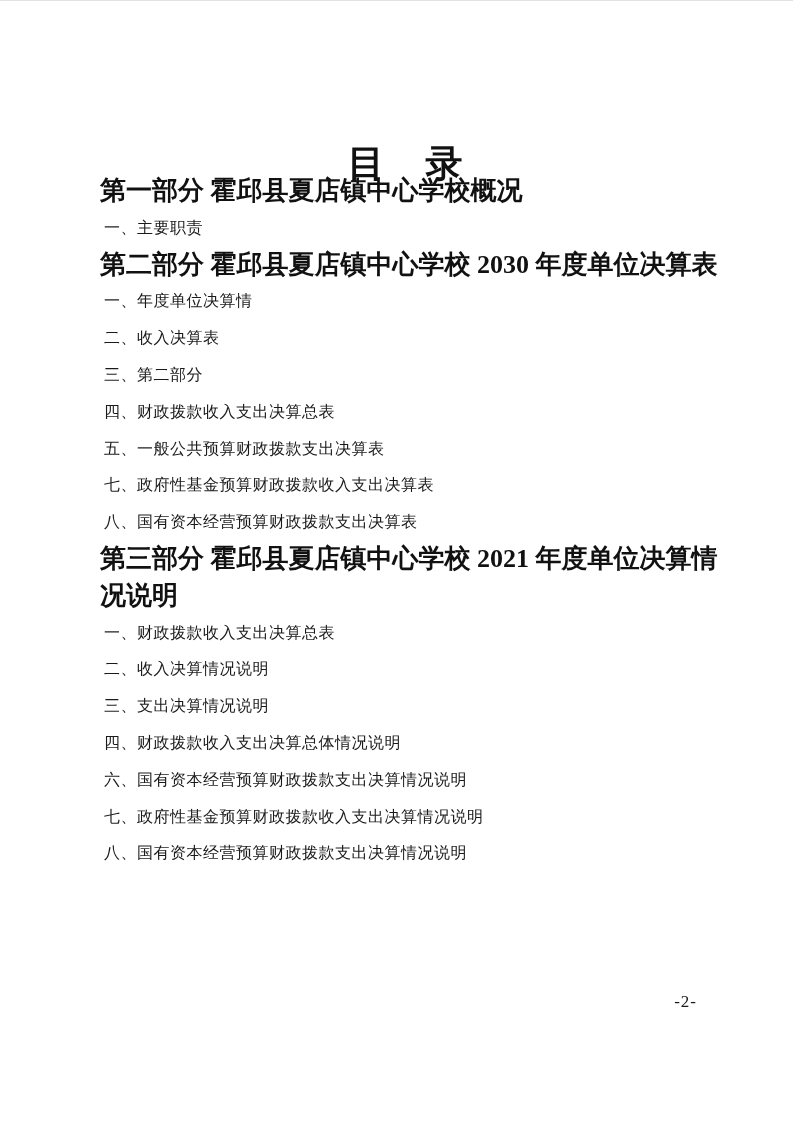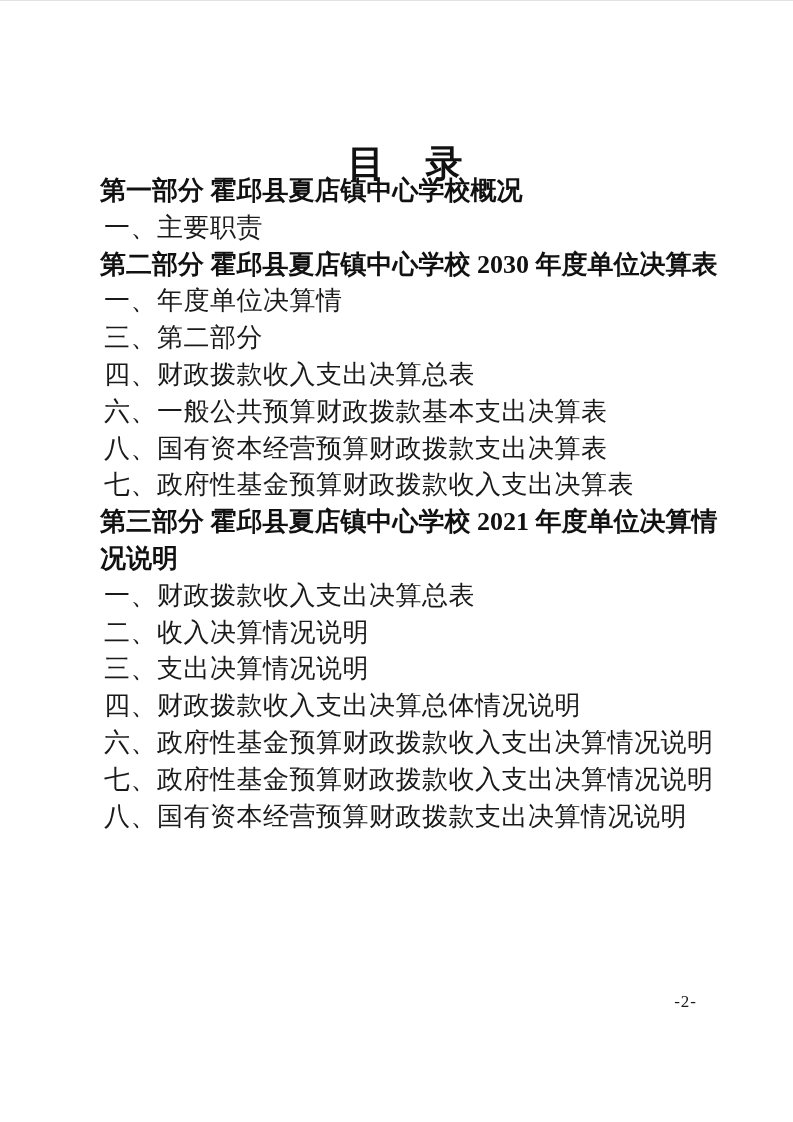--- a/index.html
+++ b/index.html
@@ -35,21 +35,21 @@
   }
   .toc {
     position: absolute;
     top: 172px;
     left: 100px;
     width: 620px;
   }
   .toc-line {
     height: 36.8px;
     line-height: 36.8px;
-    font-size: 26px;
+    font-size: 16px;
     white-space: nowrap;
     letter-spacing: 0.5px;
     color: #1a1a1a;
   }
   .toc-line.heading {
     font-weight: 700;
     font-size: 26px;
     letter-spacing: 0px;
     color: #111111;
   }
@@ -74,33 +74,34 @@
 
   <h1 class="doc-title">目　录</h1>
 
   <div class="toc">
 
     <div class="toc-line heading">第一部分 霍邱县夏店镇中心学校概况</div>
     <div class="toc-line item">一、主要职责</div>
 
     <div class="toc-line heading">第二部分 霍邱县夏店镇中心学校 2030 年度单位决算表</div>
     <div class="toc-line item">一、年度单位决算情</div>
+    <div class="toc-line item">二、收入决算表</div>
     <div class="toc-line item">三、第二部分</div>
     <div class="toc-line item">四、财政拨款收入支出决算总表</div>
-    <div class="toc-line item">六、一般公共预算财政拨款基本支出决算表</div>
+    <div class="toc-line item">五、一般公共预算财政拨款支出决算表</div>
+    <div class="toc-line item">七、政府性基金预算财政拨款收入支出决算表</div>
     <div class="toc-line item">八、国有资本经营预算财政拨款支出决算表</div>
-    <div class="toc-line item">七、政府性基金预算财政拨款收入支出决算表</div>
 
     <div class="toc-line heading">第三部分 霍邱县夏店镇中心学校 2021 年度单位决算情</div>
     <div class="toc-line heading">况说明</div>
     <div class="toc-line item">一、财政拨款收入支出决算总表</div>
     <div class="toc-line item">二、收入决算情况说明</div>
     <div class="toc-line item">三、支出决算情况说明</div>
     <div class="toc-line item">四、财政拨款收入支出决算总体情况说明</div>
-    <div class="toc-line item">六、政府性基金预算财政拨款收入支出决算情况说明</div>
+    <div class="toc-line item">六、国有资本经营预算财政拨款支出决算情况说明</div>
     <div class="toc-line item">七、政府性基金预算财政拨款收入支出决算情况说明</div>
     <div class="toc-line item">八、国有资本经营预算财政拨款支出决算情况说明</div>
 
   </div>
 
   <div class="page-number">-2-</div>
 
 </div>
 
 </body></html>

